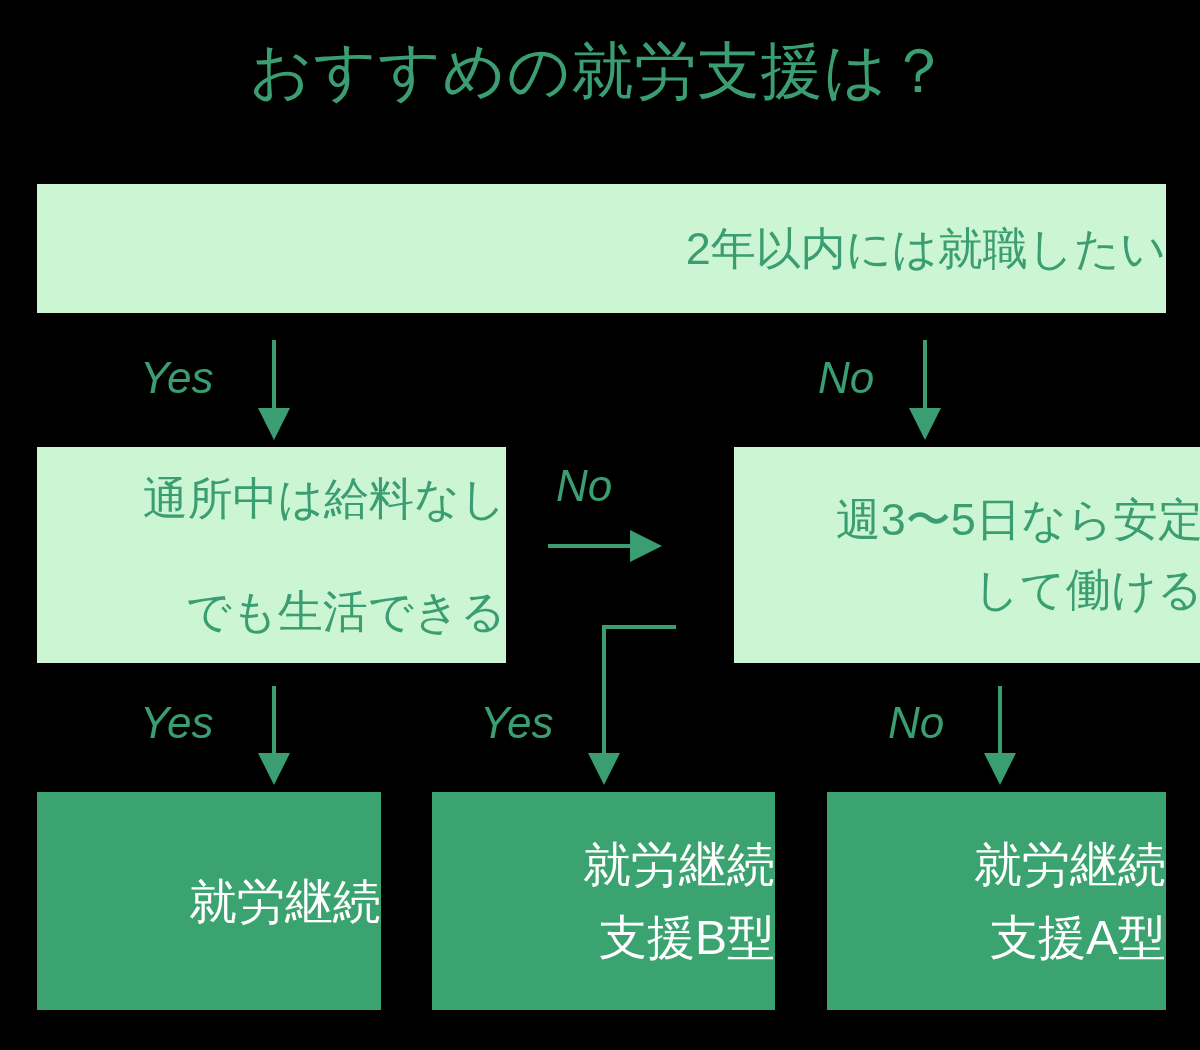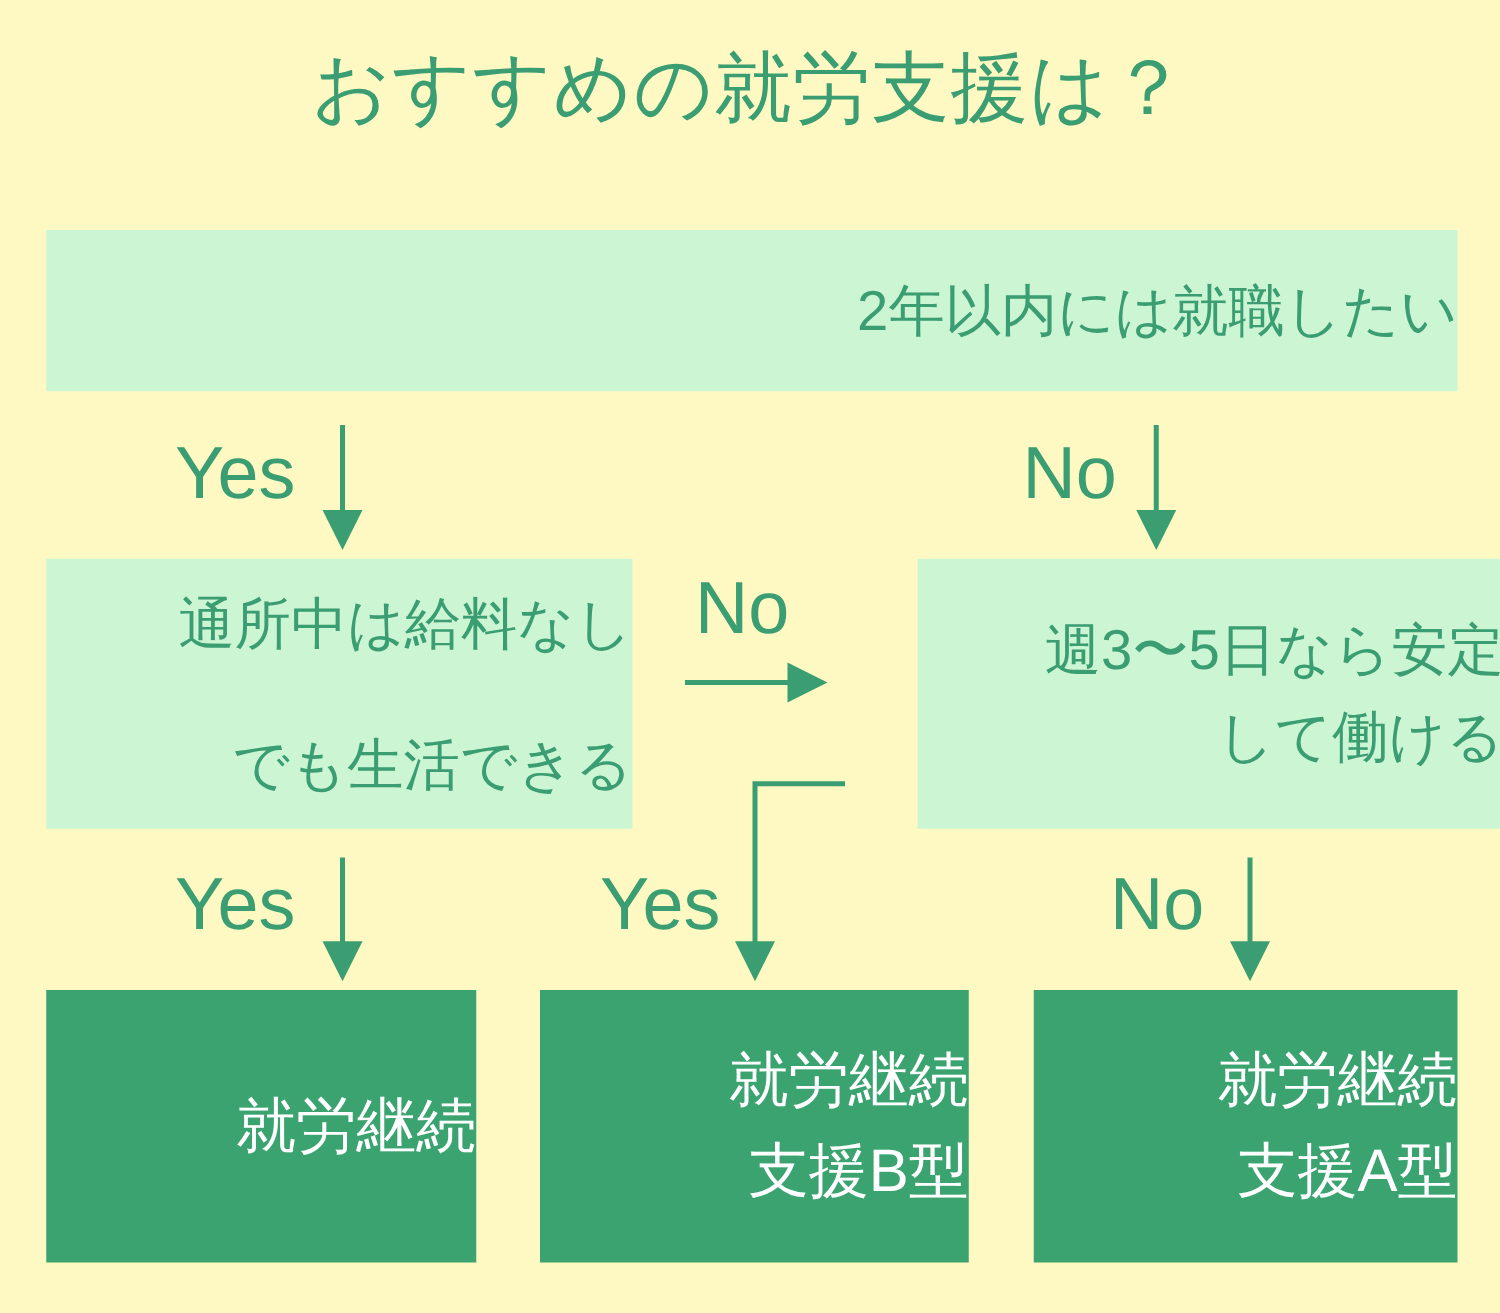--- a/index.html
+++ b/index.html
@@ -10,21 +10,21 @@
   body {
     width: 1200px;
     height: 1050px;
     font-family: "Liberation Sans", "DejaVu Sans", sans-serif;
     overflow: hidden;
   }
   #flowchart {
     position: relative;
     width: 1200px;
     height: 1050px;
-    background: #fef9c3;
+    background: #000000;
   }
 
   
   .chart-title {
     position: absolute;
     left: 0;
     top: 28px;
     width: 1200px;
     text-align: center;
     font-size: 62px;
@@ -110,23 +110,24 @@
     width: 339px;
     height: 218px;
     font-size: 48px;
     line-height: 73px;
   }
 
   
   .edge-label {
     position: absolute;
     color: #3a9e72;
-    font-size: 59px;
+    font-size: 44px;
     line-height: 52px;
     white-space: nowrap;
+    font-style: italic;
   }
   #label-yes-1 { left: 140px; top: 352px; }
   #label-no-1  { left: 818px; top: 352px; }
   #label-no-2  { left: 556px; top: 460px; }
   #label-yes-2 { left: 140px; top: 697px; }
   #label-yes-3 { left: 480px; top: 697px; }
   #label-no-3  { left: 888px; top: 697px; }
 
   
   #connectors {

